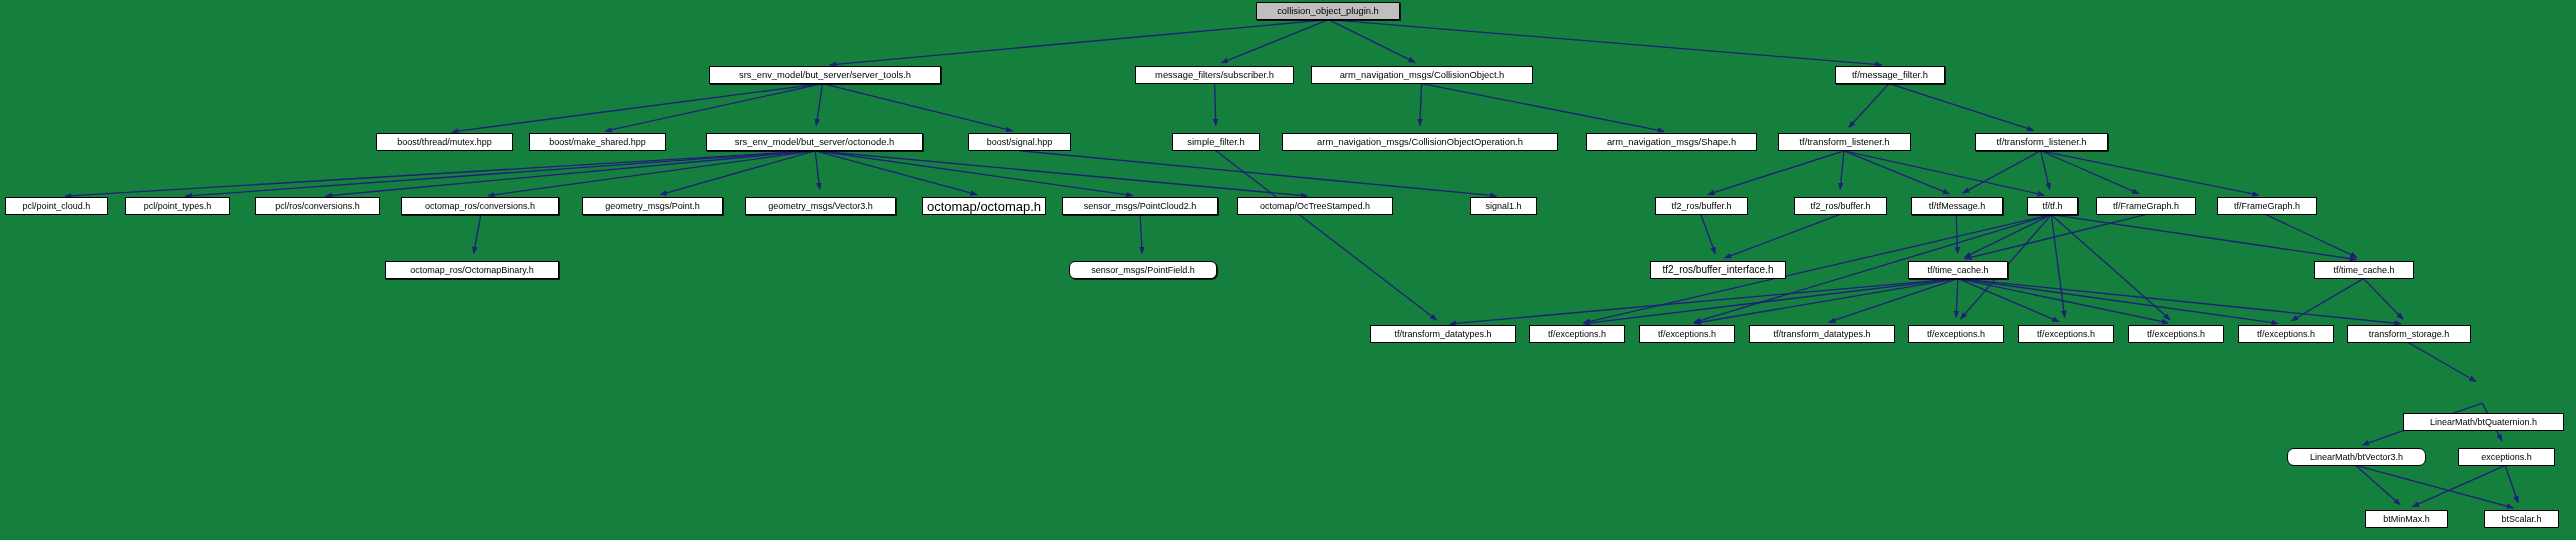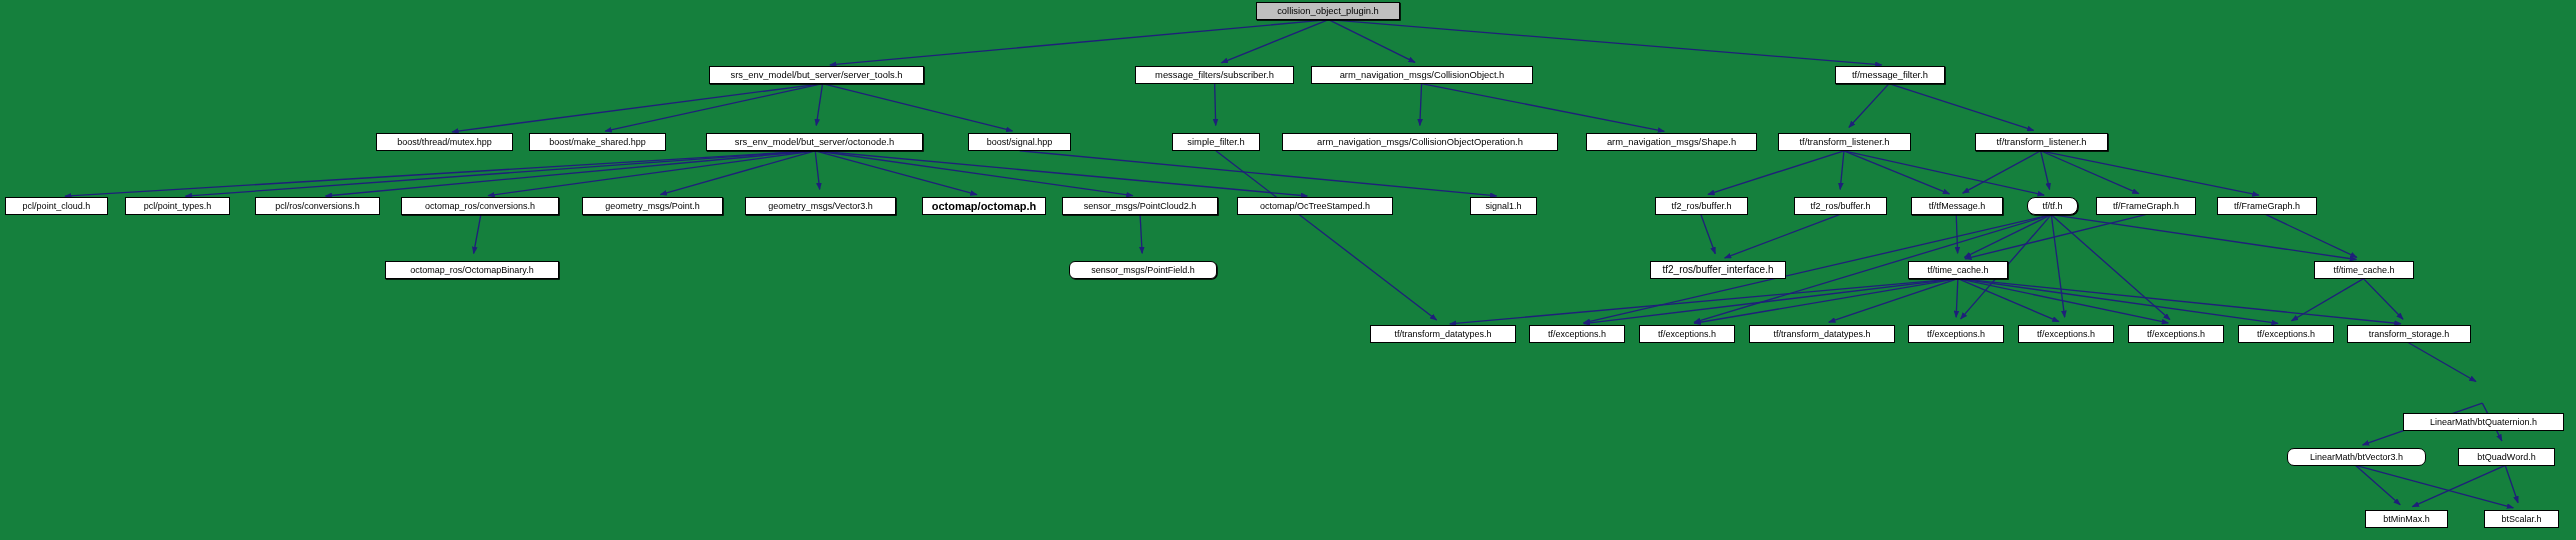--- a/index.html
+++ b/index.html
@@ -119,21 +119,21 @@
         <path d="M 2873.5 568 L 2927.7611399745006 616.0344517807056" stroke="#1f1f7a" stroke-width="1.6" fill="none" marker-end="url(#arrow)"></path>
         <path d="M 2873.5 568 L 3065.8082068699073 619.6648913978855" stroke="#1f1f7a" stroke-width="1.6" fill="none" marker-end="url(#arrow)"></path>
         <path d="M 3056 568 L 2942.724303937582 618.344753805519" stroke="#1f1f7a" stroke-width="1.6" fill="none" marker-end="url(#arrow)"></path>
         <path d="M 3056 568 L 3071.5830966726508 613.4857956931431" stroke="#1f1f7a" stroke-width="1.6" fill="none" marker-end="url(#arrow)"></path>
       </g>
   </svg>
   <div id="node-layer">
       <div class="node root" style="left: 1256px; top: 1.6px; width: 144px; height: 18px; font-size: 9.4px;">
         <span class="lbl">collision_object_plugin.h</span>
       </div>
-      <div class="node strong" style="left: 709px; top: 66px; width: 215px; height: 18px; font-size: 9.4px;">
+      <div class="node strong" style="left: 709px; top: 66px; width: 232px; height: 18px; font-size: 9.4px;">
         <span class="lbl">srs_env_model/but_server/server_tools.h</span>
       </div>
       <div class="node" style="left: 1135px; top: 66px; width: 159px; height: 18px; font-size: 9.4px;">
         <span class="lbl">message_filters/subscriber.h</span>
       </div>
       <div class="node" style="left: 1311px; top: 66px; width: 222px; height: 18px; font-size: 9.4px; text-align: right;">
         <span class="lbl">arm_navigation_msgs/CollisionObject.h</span>
       </div>
       <div class="node strong" style="left: 1835px; top: 66px; width: 110px; height: 18px; font-size: 9.4px;">
         <span class="lbl">tf/message_filter.h</span>
@@ -176,42 +176,42 @@
       </div>
       <div class="node strong" style="left: 401px; top: 197px; width: 158px; height: 18px; font-size: 9px;">
         <span class="lbl">octomap_ros/conversions.h</span>
       </div>
       <div class="node strong" style="left: 582px; top: 197px; width: 141px; height: 18px; font-size: 9px;">
         <span class="lbl">geometry_msgs/Point.h</span>
       </div>
       <div class="node strong" style="left: 745px; top: 197px; width: 151px; height: 18px; font-size: 9px;">
         <span class="lbl">geometry_msgs/Vector3.h</span>
       </div>
-      <div class="node" style="left: 922px; top: 197px; width: 124px; height: 18px; font-size: 11px; font-weight: bold;">
+      <div class="node" style="left: 922px; top: 197px; width: 124px; height: 18px; font-size: 13px;">
         <span class="lbl">octomap/octomap.h</span>
       </div>
       <div class="node strong" style="left: 1062px; top: 197px; width: 156px; height: 18px; font-size: 9px;">
         <span class="lbl">sensor_msgs/PointCloud2.h</span>
       </div>
       <div class="node" style="left: 1237px; top: 197px; width: 156px; height: 18px; font-size: 9px;">
         <span class="lbl">octomap/OcTreeStamped.h</span>
       </div>
       <div class="node" style="left: 1470px; top: 197px; width: 67px; height: 18px; font-size: 9px;">
         <span class="lbl">signal1.h</span>
       </div>
       <div class="node" style="left: 1655px; top: 197px; width: 93px; height: 18px; font-size: 9px;">
         <span class="lbl">tf2_ros/buffer.h</span>
       </div>
       <div class="node" style="left: 1794px; top: 197px; width: 93px; height: 18px; font-size: 9px;">
         <span class="lbl">tf2_ros/buffer.h</span>
       </div>
       <div class="node strong" style="left: 1911px; top: 197px; width: 92px; height: 18px; font-size: 9px;">
         <span class="lbl">tf/tfMessage.h</span>
       </div>
-      <div class="node strong" style="left: 2027px; top: 197px; width: 51px; height: 18px; font-size: 9px; border-radius: 8px;">
+      <div class="node strong" style="left: 2027px; top: 197px; width: 51px; height: 18px; font-size: 9px;">
         <span class="lbl">tf/tf.h</span>
       </div>
       <div class="node" style="left: 2096px; top: 197px; width: 100px; height: 18px; font-size: 9px;">
         <span class="lbl">tf/FrameGraph.h</span>
       </div>
       <div class="node" style="left: 2217px; top: 197px; width: 100px; height: 18px; font-size: 9px;">
         <span class="lbl">tf/FrameGraph.h</span>
       </div>
       <div class="node strong" style="left: 385px; top: 261px; width: 174px; height: 18px; font-size: 9px;">
         <span class="lbl">octomap_ros/OctomapBinary.h</span>
@@ -255,21 +255,21 @@
       <div class="node" style="left: 2347px; top: 325px; width: 124px; height: 18px; font-size: 9px;">
         <span class="lbl">transform_storage.h</span>
       </div>
       <div class="node" style="left: 2403px; top: 385px; width: 161px; height: 18px; font-size: 9px; margin-top: 28px;">
         <span class="lbl">LinearMath/btQuaternion.h</span>
       </div>
       <div class="node" style="left: 2287px; top: 448px; width: 139px; height: 18px; font-size: 9px; border-radius: 7px;">
         <span class="lbl">LinearMath/btVector3.h</span>
       </div>
       <div class="node" style="left: 2458px; top: 448px; width: 97px; height: 18px; font-size: 9px;">
-        <span class="lbl">btQuadWord.h</span>
+        <span class="lbl">exceptions.h</span>
       </div>
       <div class="node" style="left: 2365px; top: 510px; width: 83px; height: 18px; font-size: 9px;">
         <span class="lbl">btMinMax.h</span>
       </div>
       <div class="node" style="left: 2484px; top: 510px; width: 75px; height: 18px; font-size: 9px;">
         <span class="lbl">btScalar.h</span>
       </div>
     </div>
 </div>
 

